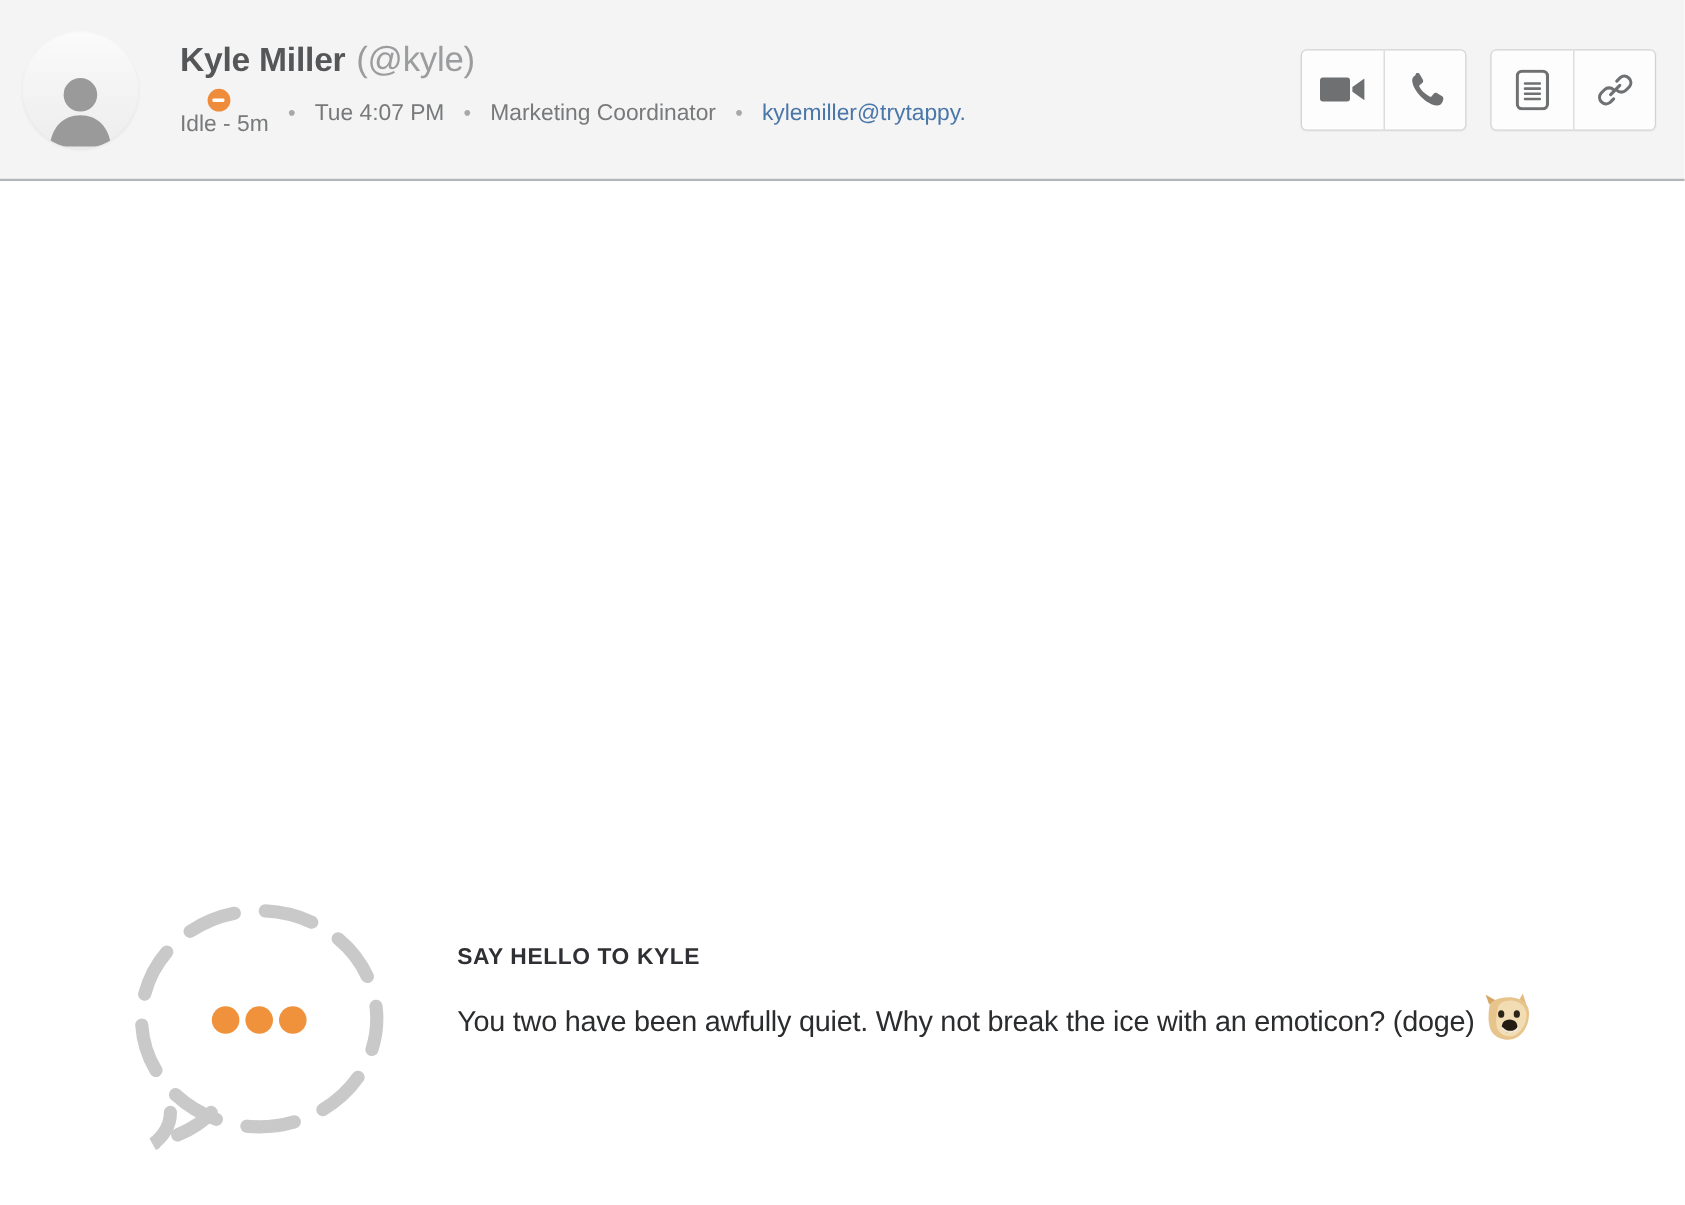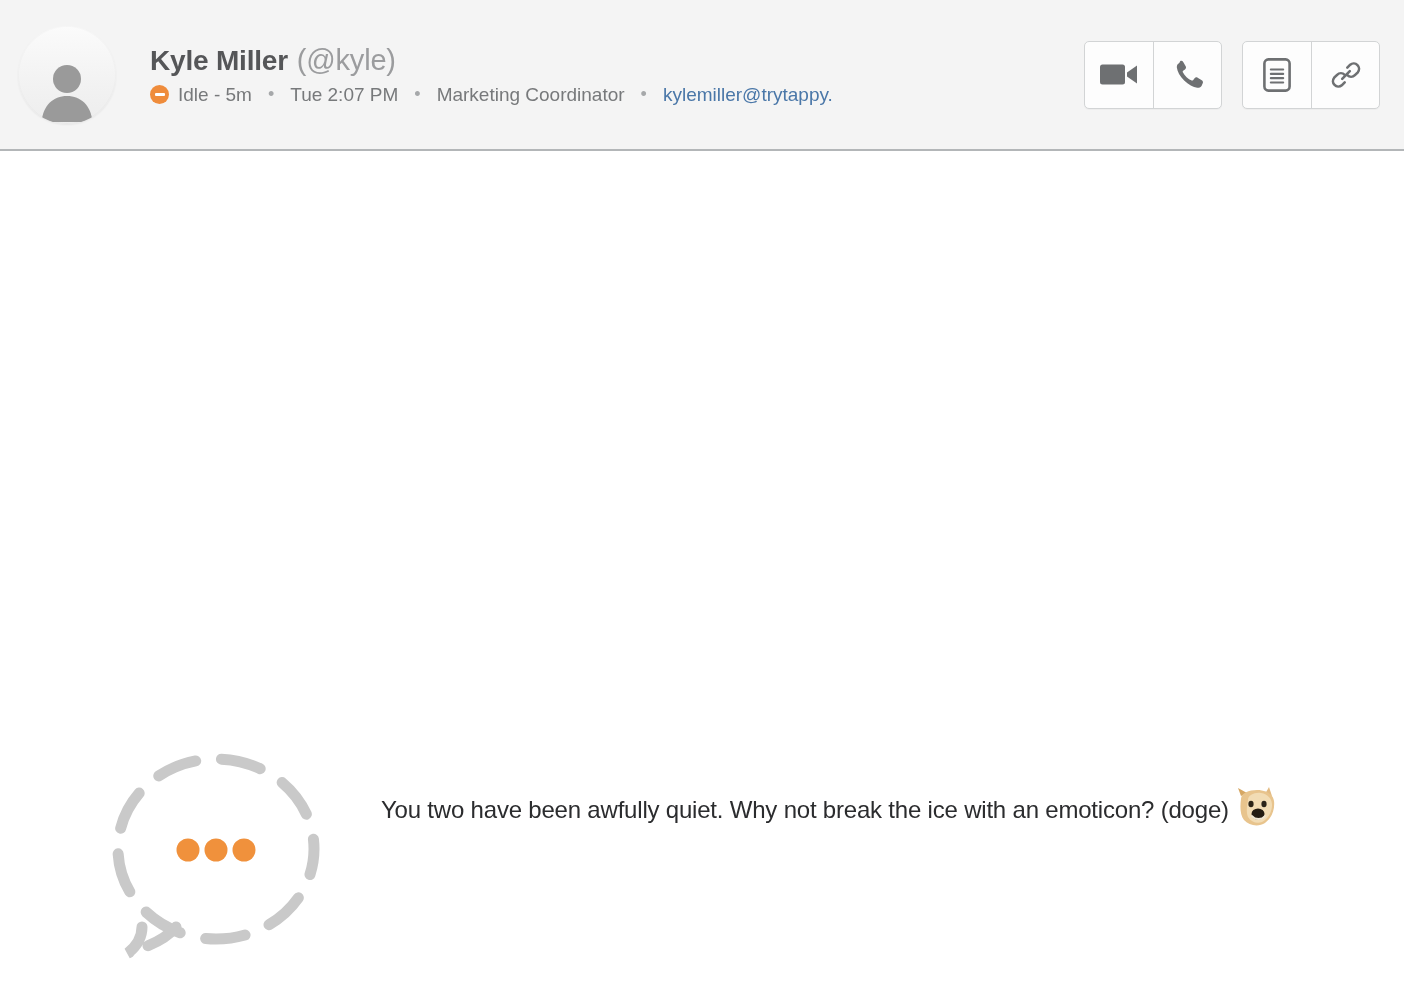--- a/index.html
+++ b/index.html
@@ -77,21 +77,21 @@
     letter-spacing: -0.2px;
   }
 
   .meta-row {
     display: flex;
     align-items: center;
     white-space: nowrap;
     font-size: 19px;
     color: #77797b;
   }
-  .meta-item { display: inline-flex; align-items: center; }
+  .meta-item { display: inline-flex; align-items: center; flex-direction: column; }
   .meta-sep {
     color: #a6a8aa;
     padding: 0 16px;
     font-size: 18px;
     line-height: 1;
     position: relative;
     top: -1px;
   }
   .status-dot {
     width: 19px;
@@ -228,21 +228,21 @@
 
         <span class="meta-item">
           <span class="status-dot">
               <i></i>
             </span>
           <span>Idle - 5m</span>
         </span>
 
         <span class="meta-sep">•</span>
 
-        <span class="meta-item">Tue 2:07 PM</span>
+        <span class="meta-item">Tue 4:07 PM</span>
 
         <span class="meta-sep">•</span>
 
         <span class="meta-item">Marketing Coordinator</span>
 
         <span class="meta-sep">•</span>
 
         <a class="meta-link meta-item" href="#">kylemiller@trytappy.</a>
 
       </div>
@@ -310,20 +310,21 @@
           </g>
           <g fill="#f0913c">
             <circle cx="84" cy="101" r="11.5"></circle>
             <circle cx="112" cy="101" r="11.5"></circle>
             <circle cx="140" cy="101" r="11.5"></circle>
           </g>
         </svg>
       </div>
 
       <div class="prompt-text">
+        <div class="prompt-title">SAY HELLO TO KYLE</div>
         <div class="prompt-body"><span>You two have been awfully quiet. Why not break the ice with an emoticon? (doge)</span><span class="doge"><svg viewBox="0 0 44 40" xmlns="http://www.w3.org/2000/svg" aria-hidden="true">
               <path d="M6 9 L3 1 L12 6 Z" fill="#d6a763"></path>
               <path d="M30 7 L34 0 L37 9 Z" fill="#e3bb82"></path>
               <path d="M6 12 C6 6, 14 3, 22 3 C31 3, 38 7, 39 14 C40 22, 37 31, 30 36 C24 40, 14 39, 9 33 C5 28, 5 19, 6 12 Z" fill="#e8c48d"></path>
               <path d="M13 13 C13 8, 20 5, 26 6 C33 7, 37 12, 37 18 C37 25, 33 32, 27 35 C22 37, 16 35, 13 30 C11 25, 12 18, 13 13 Z" fill="#f2dcb4"></path>
               <ellipse cx="16" cy="17" rx="2.6" ry="3.2" fill="#2c2418"></ellipse>
               <ellipse cx="29" cy="17" rx="2.6" ry="3.2" fill="#2c2418"></ellipse>
               <ellipse cx="23" cy="27" rx="6.5" ry="5.5" fill="#231c12"></ellipse>
               <path d="M17 29 C20 33, 27 33, 30 29" stroke="#efe6d2" stroke-width="2" fill="none" stroke-linecap="round"></path>
             </svg></span></div>

